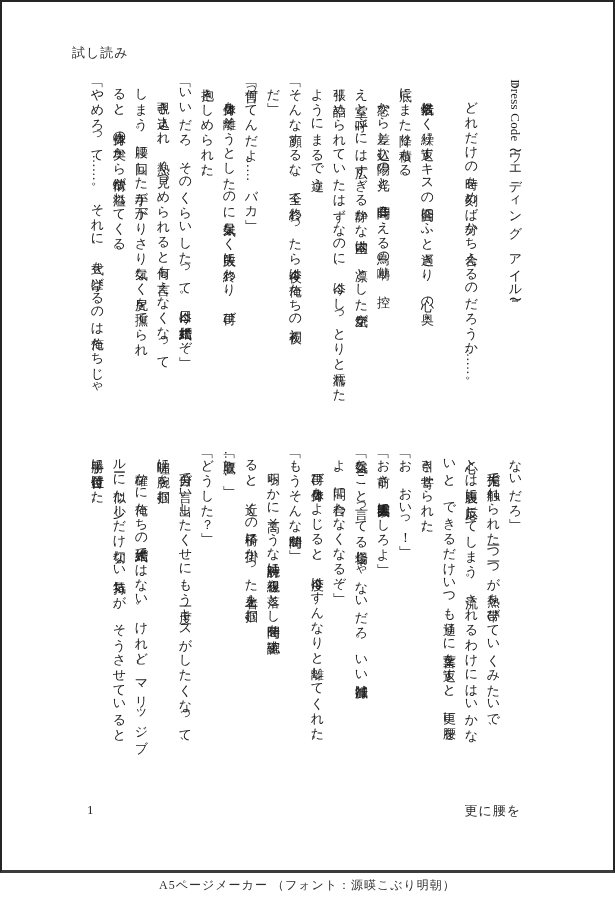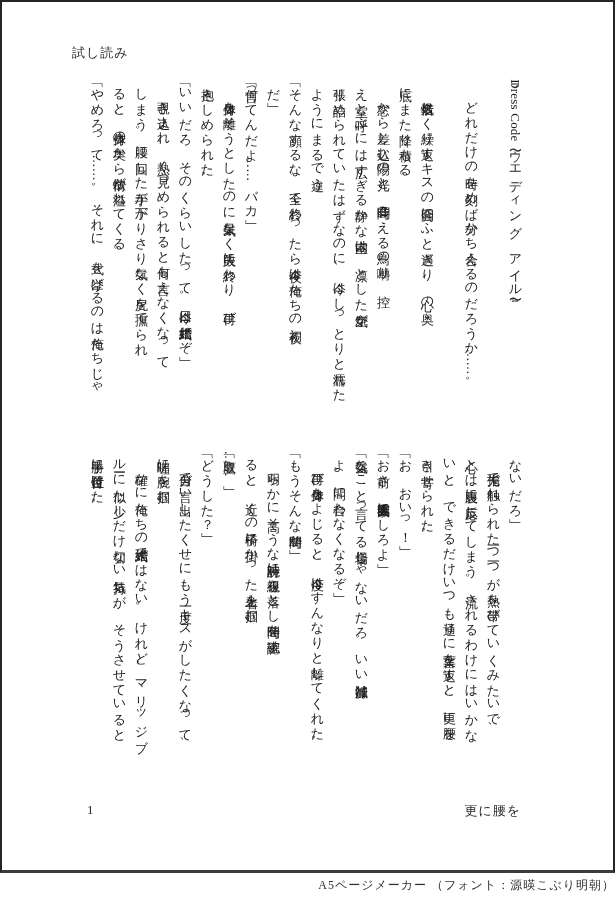--- a/index.html
+++ b/index.html
@@ -68,21 +68,21 @@
     top: 800px;
     font-size: 13px;
     letter-spacing: 1px;
     color: #2a2a2a;
   }
   .footer-caption {
     position: absolute;
     left: 0;
     top: 877px;
     width: 615px;
-    text-align: right;
+    text-align: center;
     font-size: 12px;
     letter-spacing: 1px;
     color: #2f2f2f;
   }
 </style>
 </head>
 <body>
 
 <div class="canvas">
 

